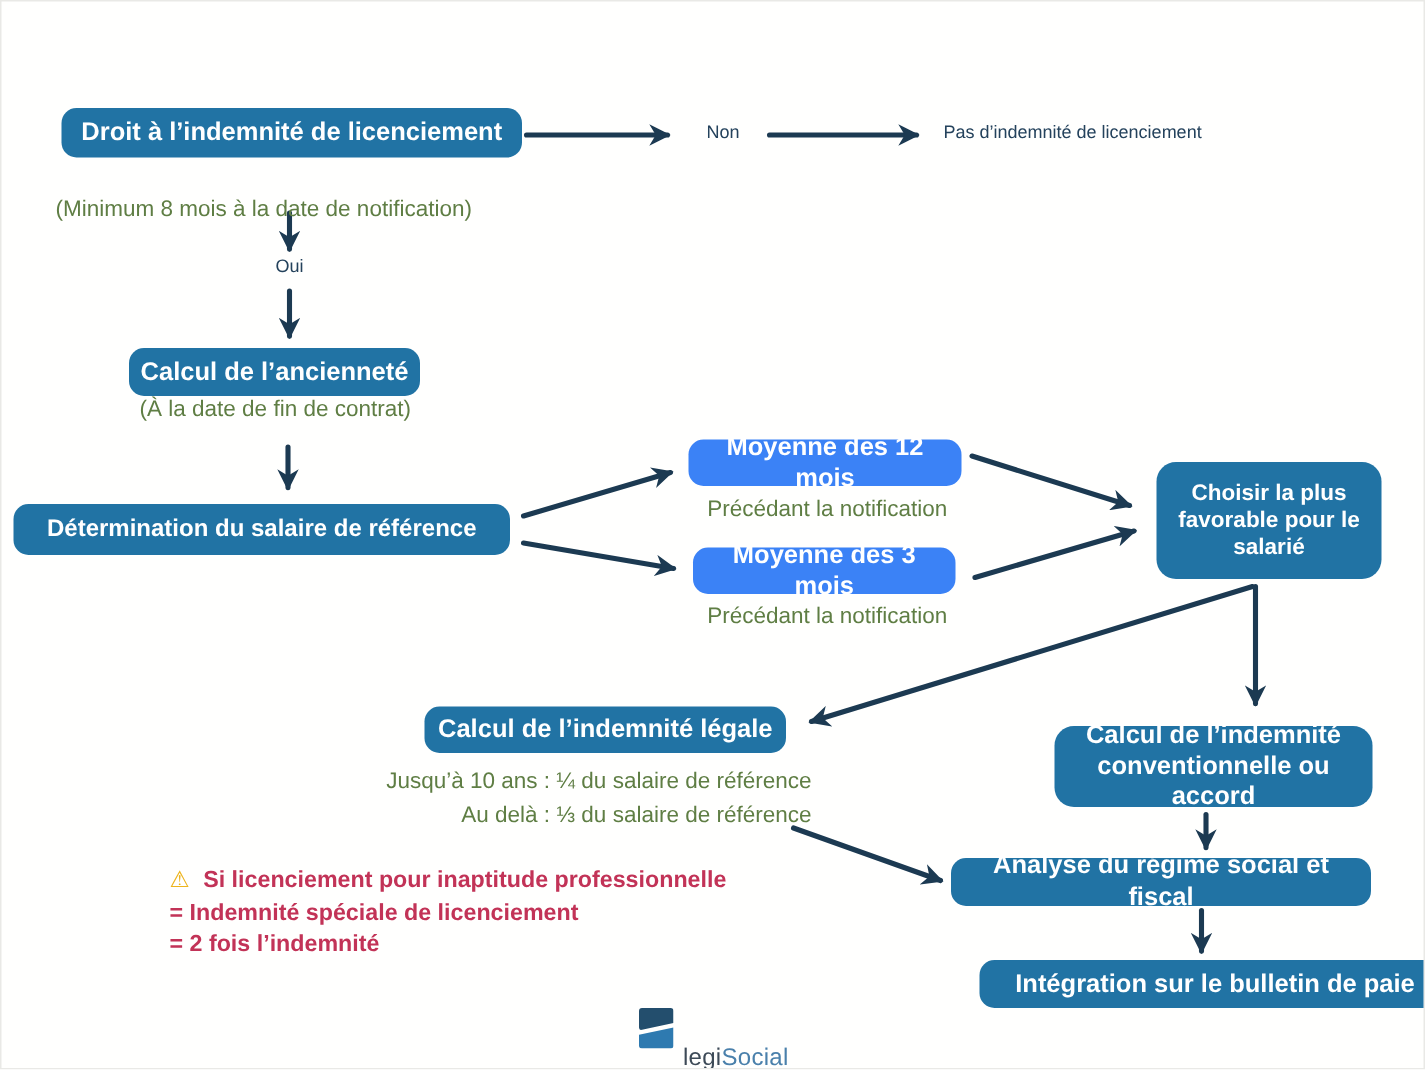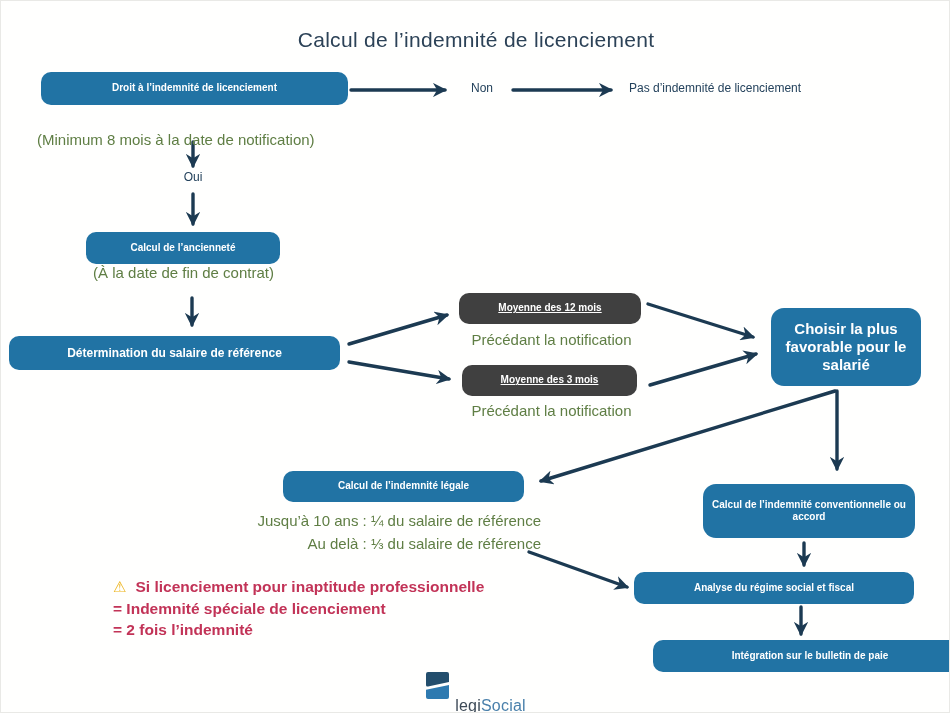--- a/index.html
+++ b/index.html
@@ -13,24 +13,24 @@
   .abs { position:absolute; z-index:2; }
 
   .title {
     left:0; top:27px; width:950px; text-align:center;
     font-size:21px; font-weight:500; color:#2c4257; letter-spacing:.3px;
   }
 
   .bluebox, .redbox {
     display:flex; align-items:center; justify-content:center; text-align:center;
     color:#ffffff; font-weight:bold; border-radius:10px; line-height:1.22;
-    font-size:10px; padding:2px 6px;
+    font-size:17px; padding:2px 6px;
   }
   .bluebox { background:#2173a4; }
-  .redbox  { background:#404040;text-decoration:underline; }
+  .redbox  { background:#3b82f6; }
 
   .navy-label { color:#24425c; font-size:12px; }
   .green-note { color:#5f7e44; font-size:15px; }
 
   .center { text-align:center; }
   .right  { text-align:right; }
 
   .legale-notes { line-height:23px; }
 
   .warning { color:#c23357; font-weight:bold; font-size:15.5px; line-height:21.5px; }
@@ -63,32 +63,31 @@
       <line x1="647" y1="303" x2="752" y2="336" marker-end="url(#ah)"></line>
       <line x1="649" y1="384" x2="755" y2="353" marker-end="url(#ah)"></line>
       <line x1="834" y1="390" x2="540" y2="480" marker-end="url(#ah)"></line>
       <line x1="836" y1="390" x2="836" y2="468" marker-end="url(#ah)"></line>
       <line x1="528" y1="551" x2="626" y2="586" marker-end="url(#ah)"></line>
       <line x1="803" y1="542" x2="803" y2="564" marker-end="url(#ah)"></line>
       <line x1="800" y1="606" x2="800" y2="633" marker-end="url(#ah)"></line>
     </g>
   </svg>
 
-  <div class="abs title">Calcul de l’indemnité de licenciement</div>
 
   <div class="abs bluebox" style="left:40px; top:71px; width:307px; height:33px;">Droit à l’indemnité de licenciement</div>
   <div class="abs navy-label center" style="left:455px; top:80px; width:52px;">Non</div>
   <div class="abs navy-label" style="left:628px; top:80px; width:280px;">Pas d’indemnité de licenciement</div>
   <div class="abs green-note" style="left:36px; top:130px; width:360px;">(Minimum 8 mois à la date de notification)</div>
   <div class="abs navy-label center" style="left:167px; top:169px; width:50px;">Oui</div>
 
   <div class="abs bluebox" style="left:85px; top:231px; width:194px; height:32px;">Calcul de l’ancienneté</div>
   <div class="abs green-note center" style="left:40px; top:263px; width:285px;">(À la date de fin de contrat)</div>
 
-  <div class="abs bluebox" style="left:8px; top:335px; width:331px; height:34px; font-size:12px;">Détermination du salaire de référence</div>
+  <div class="abs bluebox" style="left:8px; top:335px; width:331px; height:34px; font-size:16px;">Détermination du salaire de référence</div>
 
   <div class="abs redbox" style="left:458px; top:292px; width:182px; height:31px;">Moyenne des 12 mois</div>
   <div class="abs green-note center" style="left:458px; top:330px; width:185px;">Précédant la notification</div>
   <div class="abs redbox" style="left:461px; top:364px; width:175px; height:31px;">Moyenne des 3 mois</div>
   <div class="abs green-note center" style="left:458px; top:401px; width:185px;">Précédant la notification</div>
 
   <div class="abs bluebox" style="left:770px; top:307px; width:150px; height:78px; font-size:15px; border-radius:13px;">Choisir la plus favorable pour le salarié</div>
 
   <div class="abs bluebox" style="left:282px; top:470px; width:241px; height:31px;">Calcul de l’indemnité légale</div>
   <div class="abs green-note right legale-notes" style="left:200px; top:508px; width:340px;">

